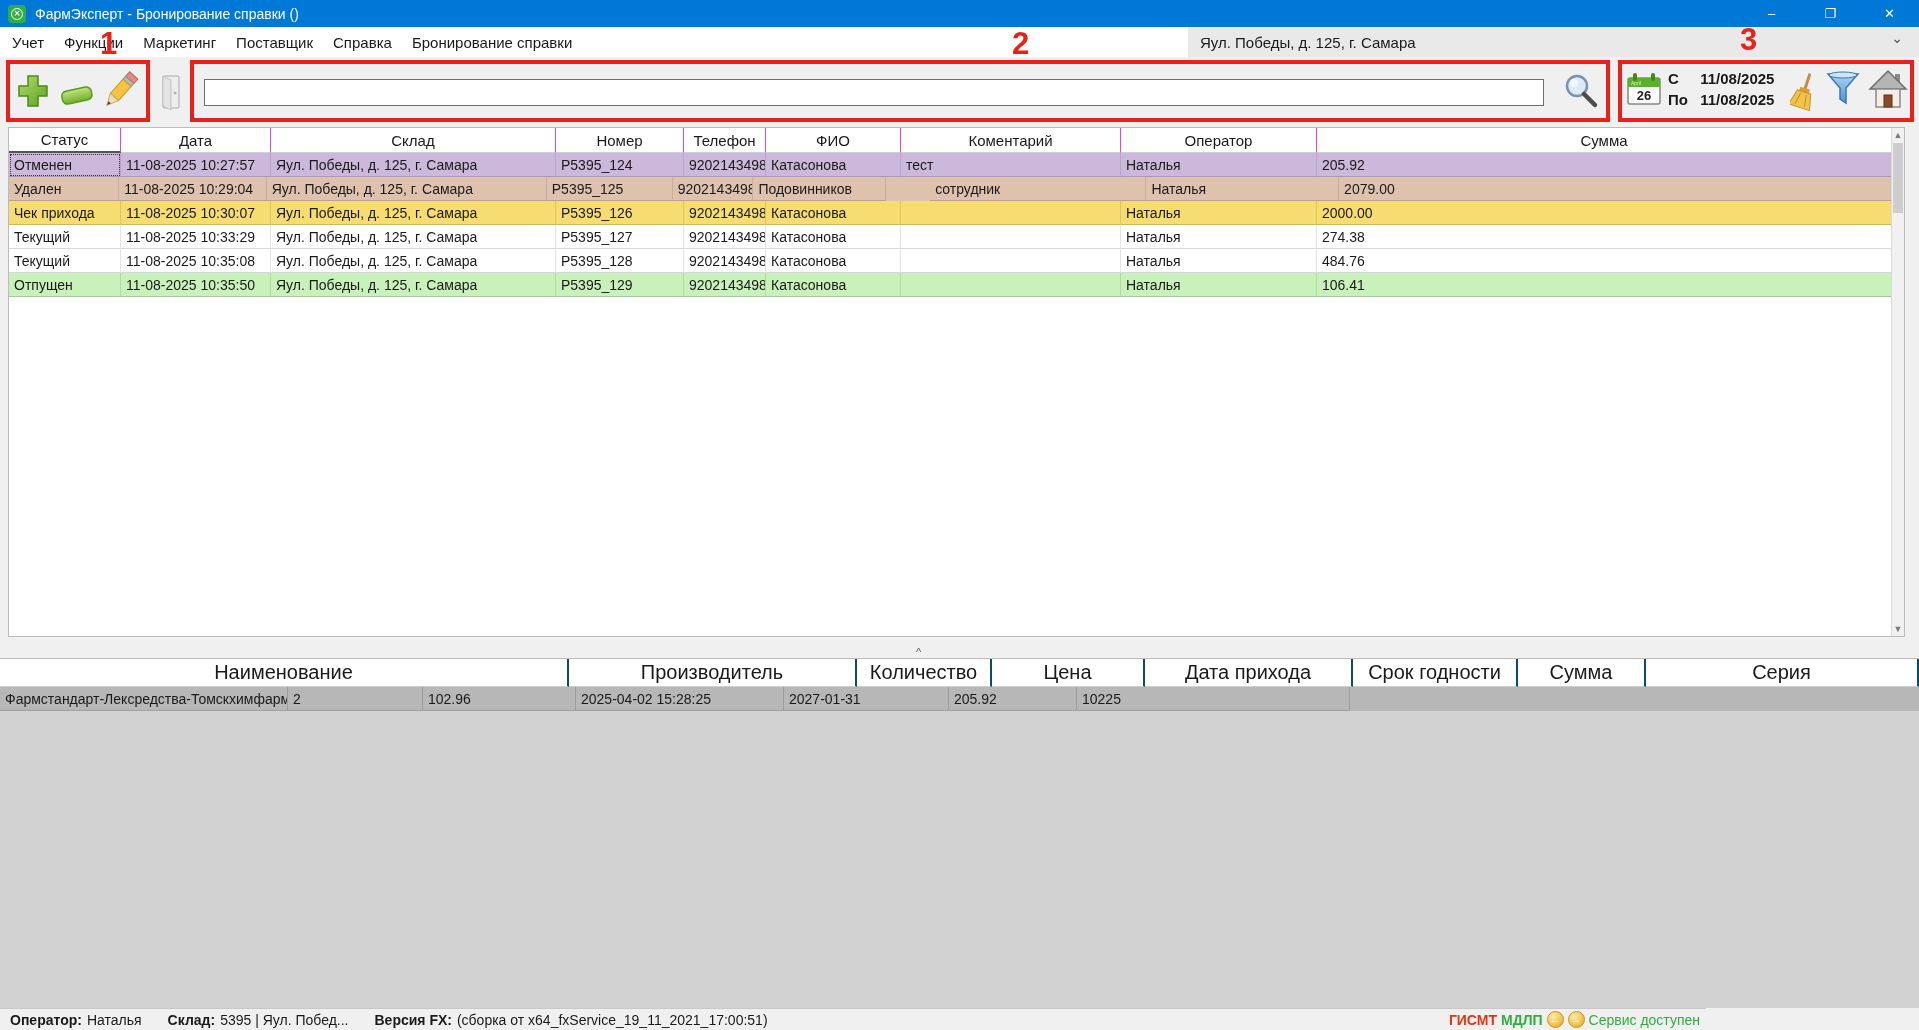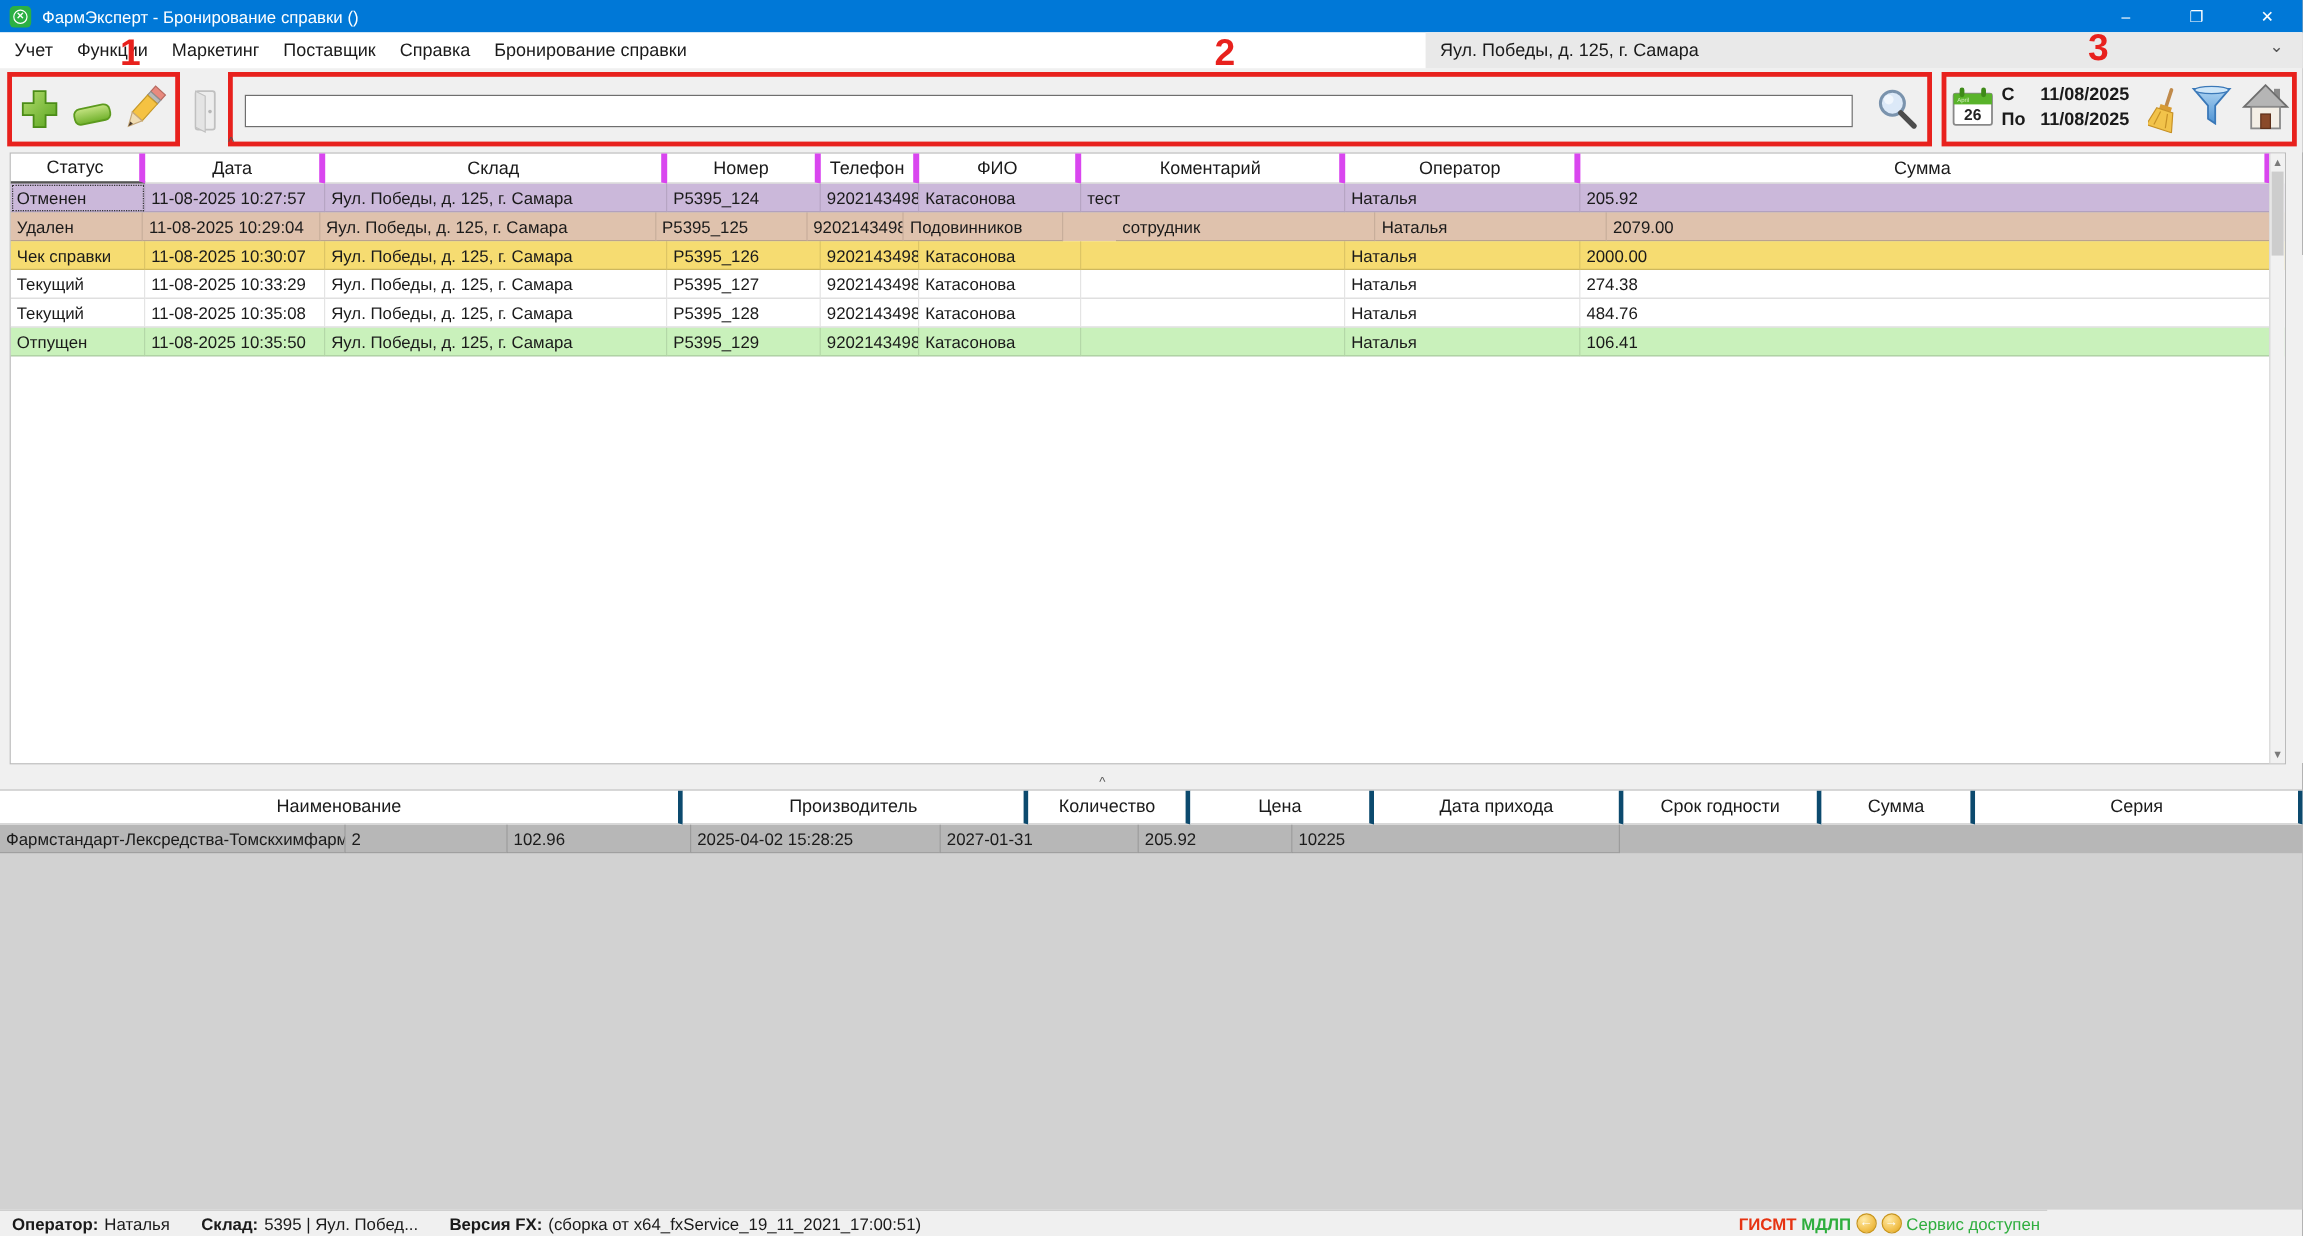--- a/index.html
+++ b/index.html
@@ -41,39 +41,39 @@
   .search-input{position:absolute;left:204px;top:22px;width:1340px;height:27px;background:#fff;
                 border:1px solid #6e6e6e;font-size:14px;padding:0 6px;font-family:"Liberation Sans",sans-serif;}
   .period{position:absolute;left:1668px;top:11px;font-size:15px;font-weight:bold;line-height:21px;}
   .period .plabel{display:inline-block;width:28px;}
 
   
   .grid{position:absolute;left:8px;top:127px;width:1897px;height:510px;background:#fff;
         border:1px solid #bbb;}
   .ghead{display:flex;height:25px;}
   .gh{display:flex;align-items:center;justify-content:center;font-size:15px;
-      border-right:5px solid #d946ef;border-bottom:1px solid #cfcfcf;overflow:hidden;white-space:nowrap;}
+      border-right:1px solid #d946ef;border-bottom:1px solid #cfcfcf;overflow:hidden;white-space:nowrap;}
   .gh.first{border-bottom:2px solid #555;}
   .grow{display:flex;height:24px;}
   .gc{display:flex;align-items:center;font-size:14px;padding:0 5px;white-space:nowrap;overflow:hidden;
       border-right:1px solid rgba(0,0,0,0.10);border-bottom:1px solid rgba(0,0,0,0.16);}
   .grow.plain .gc{border-right:1px solid #e4e4e4;border-bottom:1px solid #d8d8d8;}
   .gc.focus{outline:1px dotted #333;outline-offset:-2px;}
   .sortmark{position:absolute;font-size:11px;color:#555;z-index:2;}
   .vscroll{position:absolute;right:0;top:0;width:13px;height:508px;background:#f1f1f1;border-left:1px solid #d8d8d8;}
   .vscroll .arr{position:absolute;left:0;width:12px;height:14px;color:#7a7a7a;font-size:9px;
                 display:flex;align-items:center;justify-content:center;}
   .vscroll .arr.up{top:0;} .vscroll .arr.down{bottom:0;}
   .vscroll .thumb{position:absolute;left:1px;top:15px;width:10px;height:70px;background:#cdcdcd;}
 
   
   .items{position:absolute;left:0;top:658px;width:1919px;height:350px;background:#d2d2d2;border-top:1px solid #bdbdbd;}
   .ihead{display:flex;height:28px;background:#fff;}
-  .ih{display:flex;align-items:center;justify-content:center;font-size:15px;background:#fff;
-      border-right:4px solid #0c4a6e;border-bottom:1px solid #cfcfcf;overflow:hidden;white-space:nowrap;}
+  .ih{display:flex;align-items:center;justify-content:center;font-size:20px;background:#fff;
+      border-right:2px solid #0c4a6e;border-bottom:1px solid #cfcfcf;overflow:hidden;white-space:nowrap;}
   .irow{display:flex;height:24px;background:#b7b7b7;}
   .ic{display:flex;align-items:center;font-size:14px;padding:0 5px;white-space:nowrap;overflow:hidden;
       border-right:1px solid rgba(0,0,0,0.14);border-bottom:1px solid rgba(0,0,0,0.12);}
   .drug-ico{width:13px;height:13px;border-radius:50%;background:radial-gradient(circle at 38% 32%,#f06a5a,#d91f1f 70%,#8f0b0b);
             border:1px solid #7c0909;margin-right:4px;flex:0 0 13px;position:relative;}
   .drug-ico:before,.drug-ico:after{content:"";position:absolute;background:rgba(255,255,255,.85);}
   .drug-ico:before{left:5px;top:1px;width:1px;height:9px;}
   .drug-ico:after{left:1px;top:5px;width:9px;height:1px;}
 
   
@@ -265,21 +265,21 @@
           <div class="gc" style="width: 150px;">11-08-2025 10:29:04</div>
           <div class="gc" style="width: 285px;">Яул. Победы, д. 125, г. Самара</div>
           <div class="gc" style="width: 128px;">P5395_125</div>
           <div class="gc" style="width: 82px;">9202143498</div>
           <div class="gc" style="width: 135px;">Подовинников</div>
           <div class="gc" style="width: 220px; margin-left: 44px;">сотрудник</div>
           <div class="gc" style="width: 196px;">Наталья</div>
           <div class="gc" style="width: 575px;">2079.00</div>
         </div>
         <div class="grow" style="background: rgb(246, 220, 113);">
-          <div class="gc" style="width: 112px;">Чек справки</div>
+          <div class="gc" style="width: 112px;">Чек прихода</div>
           <div class="gc" style="width: 150px;">11-08-2025 10:30:07</div>
           <div class="gc" style="width: 285px;">Яул. Победы, д. 125, г. Самара</div>
           <div class="gc" style="width: 128px;">P5395_126</div>
           <div class="gc" style="width: 82px;">9202143498</div>
           <div class="gc" style="width: 135px;">Катасонова</div>
           <div class="gc" style="width: 220px;"></div>
           <div class="gc" style="width: 196px;">Наталья</div>
           <div class="gc" style="width: 575px;">2000.00</div>
         </div>
         <div class="grow plain" style="background: rgb(255, 255, 255);">

